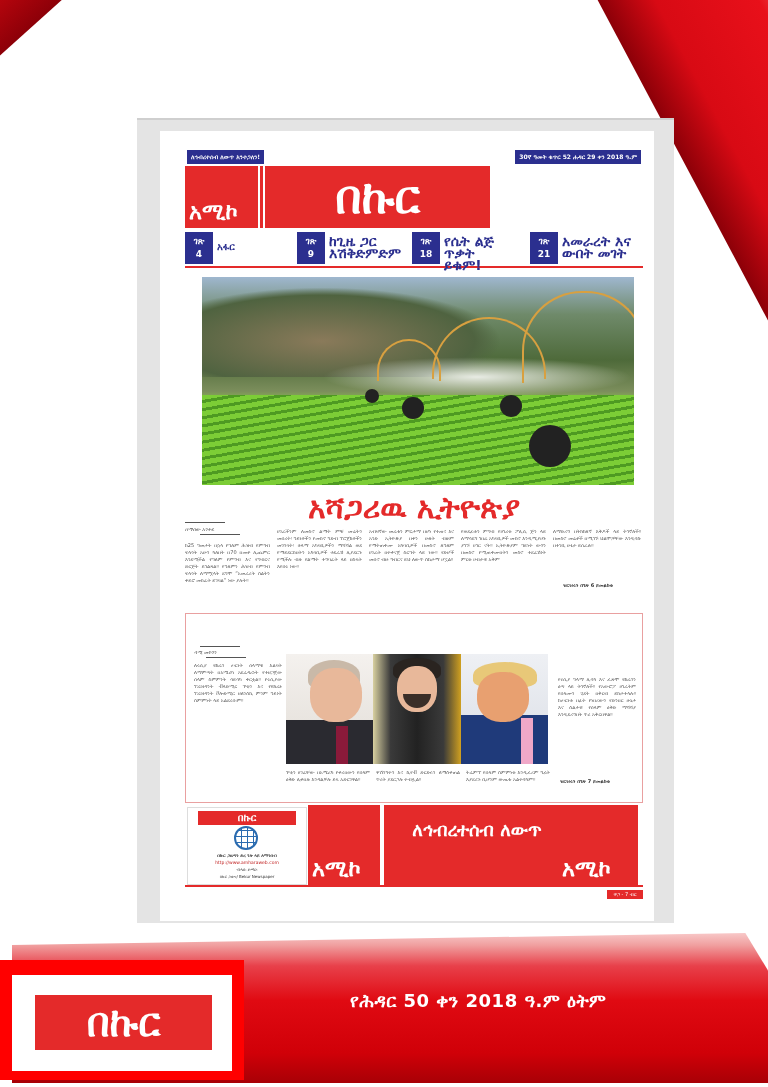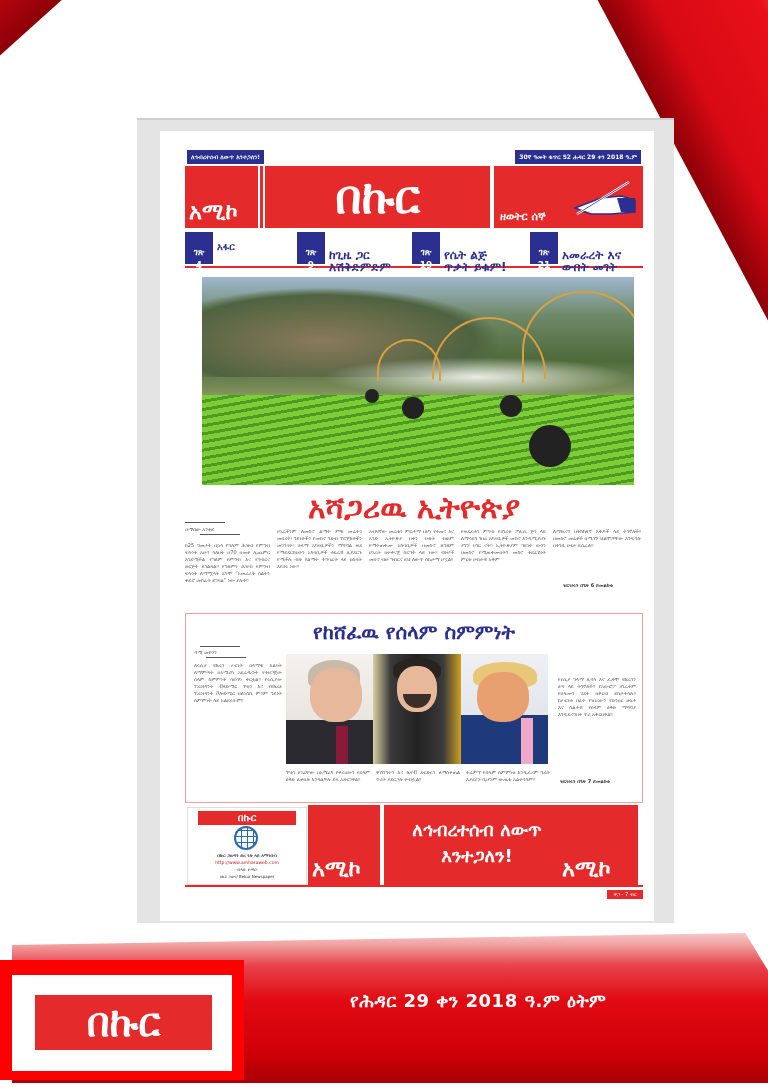--- a/index.html
+++ b/index.html
@@ -16,22 +16,22 @@
   .masthead{position:absolute;left:0;top:16px;width:458px;height:62px;}
   .mh-left{position:absolute;left:0;top:0;width:73px;height:62px;background:#e42a2a;color:#fff;}
   .mh-left span{position:absolute;bottom:4px;left:4px;font-size:22px;font-weight:bold;}
   .mh-sep{position:absolute;left:75px;top:0;width:3px;height:62px;background:#e42a2a;}
   .mh-center{position:absolute;left:80px;top:0;width:225px;height:62px;background:#e42a2a;color:#fff;text-align:center;font-size:46px;font-weight:bold;line-height:62px;}
   .mh-right{position:absolute;left:309px;top:0;width:149px;height:62px;background:#e42a2a;color:#fff;}
   .mh-right .lbl{position:absolute;left:6px;bottom:5px;font-size:11px;font-weight:bold;}
   .hand{position:absolute;right:6px;top:12px;width:66px;height:40px;}
   .teasers{position:absolute;left:0;top:82px;width:458px;height:34px;border-bottom:2px solid #e42a2a;}
   .teaser{position:absolute;top:0;height:32px;}
-  .tz-num{position:absolute;left:0;top:0;width:28px;height:32px;background:#2b2f8f;color:#fff;font-size:9px;font-weight:bold;text-align:center;line-height:13px;padding-top:14px;box-sizing:border-box;}
-  .tz-title{position:absolute;left:32px;top:17px;width:70px;font-size:12px;color:#2b2f8f;font-weight:bold;line-height:12px;}
+  .tz-num{position:absolute;left:0;top:0;width:28px;height:32px;background:#2b2f8f;color:#fff;font-size:9px;font-weight:bold;text-align:center;line-height:13px;padding-top:3px;box-sizing:border-box;}
+  .tz-title{position:absolute;left:32px;top:3px;width:70px;font-size:14px;color:#2b2f8f;font-weight:bold;line-height:12px;}
   .hero{position:absolute;left:17px;top:127px;width:432px;height:208px;overflow:hidden;
     background:linear-gradient(180deg,#9fb7cf 0%,#6f8a6a 18%,#4e6a3a 40%,#7c8e5c 55%,#8fd04a 62%,#5aa52a 100%);}
   .hero .mount{position:absolute;left:0;top:10px;width:300px;height:90px;background:radial-gradient(ellipse at 40% 60%,#8a7a5a 0%,#4f6340 60%,transparent 70%);}
   .hero .mist{position:absolute;left:120px;top:80px;width:310px;height:40px;background:radial-gradient(ellipse at center,rgba(255,255,255,.85) 0%,rgba(255,255,255,0) 70%);}
   .hero .rows{position:absolute;left:0;top:118px;width:432px;height:90px;background:repeating-linear-gradient(170deg,#7ccd36 0 5px,#4e9a22 5px 8px);}
   .truss{position:absolute;border:2px solid #d8a040;border-bottom:none;border-radius:60px 60px 0 0;}
   .wheel{position:absolute;background:#222;border-radius:50%;}
   .h1{position:absolute;left:0;top:340px;width:458px;text-align:center;color:#e42a2a;font-size:30px;font-weight:bold;}
   .byline{position:absolute;font-size:5px;color:#444;font-style:italic;}
   .rule{position:absolute;height:1px;background:#555;}
@@ -74,42 +74,33 @@
 <div class="np">
   <div class="topstrip" style="left:2px;top:0;">ለኅብረተሰብ ለውጥ እንተጋለን!</div>
   <div class="topstrip" style="right:2px;top:0;">30ኛ ዓመት ቁጥር 52 ሐዳር 29 ቀን 2018 ዓ.ም</div>
 
   <div class="masthead">
     <div class="mh-left">
         <span>አሚኮ</span>
       </div>
     <div class="mh-sep"></div>
     <div class="mh-center">በኩር</div>
-    <div class="mh-right">
-      <span class="lbl">ዘወትር ሰኞ</span>
-      <svg class="hand" viewBox="0 0 66 40">
-        <path d="M4 30 L30 20 L50 18 L64 22 L64 34 L40 36 L20 36 Z" fill="#ffffff" stroke="#2b2f8f" stroke-width="1.5"></path>
-        <path d="M46 20 L64 20 L64 34 L50 34 Z" fill="#2b2f8f"></path>
-        <line x1="6" y1="36" x2="58" y2="4" stroke="#ffffff" stroke-width="2.5"></line>
-        <line x1="6" y1="36" x2="58" y2="4" stroke="#2b2f8f" stroke-width="0.8"></line>
-      </svg>
-    </div>
   </div>
 
   <div class="teasers">
     <div class="teaser" style="left:0;width:110px;">
       <div class="tz-num"><span>ገጽ</span><br><span>4</span></div>
       <div class="tz-title" style="font-size:10px;top:9px;">አፋር</div>
     </div>
     <div class="teaser" style="left:112px;width:110px;">
       <div class="tz-num"><span>ገጽ</span><br><span>9</span></div>
       <div class="tz-title">ከጊዜ ጋር እሽቅድምድም</div>
     </div>
     <div class="teaser" style="left:227px;width:110px;">
-      <div class="tz-num"><span>ገጽ</span><br><span>19</span></div>
+      <div class="tz-num"><span>ገጽ</span><br><span>18</span></div>
       <div class="tz-title">የሴት ልጅ ጥቃት ይቁም!</div>
     </div>
     <div class="teaser" style="left:345px;width:113px;">
       <div class="tz-num"><span>ገጽ</span><br><span>21</span></div>
       <div class="tz-title">አመራረት እና ውበት መገት</div>
     </div>
   </div>
 
   <div class="hero">
     <div class="mount"></div>
@@ -130,21 +121,20 @@
   <div class="byline" style="left:0;top:376px;">በማሰው አንተዬ</div>
   <div class="rule" style="left:15px;top:384px;width:40px;"></div>
   <div class="col" style="left:0;top:392px;width:85px;">ከ25 ዓመታት በኋላ የዓለም ሕዝብ የምግብ ፍላጎት አሁን ካለበት በ70 በመቶ ሊጨምር እንደሚችል የዓለም የምግብ እና የግብርና ድርጅት ይገልጻል። የዓለምን ሕዝብ የምግብ ፍላጎት ለማሟላት ደግሞ “አመራረት ስልትን ቀይሮ መስራት ይገባል” ነው ያሉት።</div>
   <div class="col" style="left:92px;top:378px;width:85px;">ሀገራችንም ለመስኖ ልማት ምቹ መሬትን መሰረት፡ ዓይነቶችን የመስኖ ግድብ ፕሮጀክቶችን መገንባት፡ ቆላማ አካባቢዎችን ማሻሻል ወደ የማይደርስበትን አካባቢዎች ተደራሽ ሊያደርጉ የሚችሉ ብዙ የልማት ተግባራት ላይ በስፋት እየሰሩ ነው።</div>
   <div class="col" style="left:184px;top:378px;width:85px;">አብዛኛው መሬቱን ምርታማ በሆነ የተጠና እና አንድ ኢትዮጵያ በቀን ሁለት ብዙም የማትጠቀሙ አካባቢዎች በመስኖ ለዓለም ሀገራት በተቀናጀ ስርዓት ላይ ነው። የድሆች መሰኖ ብዙ ግብርና ይህ ለውጥ ስኬታማ ሆኗል።</div>
   <div class="col" style="left:276px;top:378px;width:85px;">የወደፊቱን ምግብ የሀገሪቱ ፖሊሲ ጅን ላይ ለማሳደግ ገበሬ አካባቢዎች መስኖ እንዲሚያሆኑ ያገኙ ሀገር ናት። ኢትዮጵያም ዓይነት ውሃን በመስኖ የሚጠቀሙበትን መስኖ ተደራሽነት ምርቱ ሀብታዊ አቅም</div>
   <div class="col" style="left:368px;top:378px;width:88px;">ለማድረግ በትክክለኛ እቅዶች ላይ ትገኛለች። በመስኖ መሬቶች በሚገኙ ህልሞቻቸው እንዲሳኩ በተገቢ ሁኔታ ይሰራሉ።</div>
   <div class="sig" style="left:378px;top:432px;">ዝርዝሩን በገጽ 6 ይመልከቱ</div>
 
   <div class="box2">
-    <div class="h2">የከሸፈዉ የሰላም ስምምነት</div>
     <div class="rule" style="left:14px;top:32px;width:40px;"></div>
     <div class="byline" style="left:8px;top:35px;">ሳሚ መኮንን</div>
     <div class="rule" style="left:20px;top:43px;width:40px;"></div>
     <div class="col" style="left:8px;top:48px;width:88px;">ለሩሲያ ዩክሬን ጦርነት ሰላማዊ እልባት ለማምጣት በአሜሪካ አደራዳሪነት የተዘጋጀው ሰላም ስምምነት ሳይሳካ ቀርቷል። የሩሲያው ፕሬዝዳንት ቭላድሚር ፑቲን እና የዩክሬኑ ፕሬዝዳንት ቮሎድሚር ዘለንስኪ ምንም ዓይነት ስምምነት ላይ አልደረሱም።</div>
 
     <div class="photos">
       <div class="ph ph1">
         <div class="hair" style="left:22px;top:6px;width:52px;height:30px;background:#c9b9a8;"></div>
         <div class="face" style="left:24px;top:14px;width:52px;height:54px;"></div>
         <div style="position:absolute;left:50px;top:72px;width:12px;height:38px;background:#8a1a3a;"></div>
@@ -175,26 +165,25 @@
       <div class="ad-txt" style="top:45px;font-weight:bold;">በኩር ጋዜጣን ድረ ገጽ ላይ ለማንበብ</div>
       <div class="ad-txt" style="top:52px;color:#c02020;">http://www.amharaweb.com</div>
       <div class="ad-txt" style="top:59px;">ብላሱ ይጫኑ</div>
       <div class="ad-txt" style="top:66px;font-size:4px;">በኩር ጋዜጣ/ Bekur Newspaper</div>
     </div>
     <div class="ad-red" style="left:123px;width:72px;">
       <span style="position:absolute;left:4px;bottom:4px;font-size:22px;">አሚኮ</span>
     </div>
     <div class="ad-red" style="left:199px;width:186px;text-align:center;font-size:18px;line-height:26px;padding-top:12px;box-sizing:border-box;">
       <div>ለኅብረተሰብ ለውጥ</div>
-      <div>እንተጋለን!</div>
     </div>
     <div class="ad-red" style="left:373px;width:80px;">
       <span style="position:absolute;left:4px;bottom:4px;font-size:22px;">አሚኮ</span>
     </div>
   </div>
   <div class="pgtag">ዋጋ - 7 ብር</div>
 </div>
 
 <div class="footer-band"></div>
 <div class="footer-logo-frame"></div>
 <div class="footer-logo-inner"></div>
 <div class="footer-logo">በኩር</div>
-<div class="footer-date">የሕዳር 29 ቀን 2018 ዓ.ም ዕትም</div>
+<div class="footer-date">የሕዳር 50 ቀን 2018 ዓ.ም ዕትም</div>
 
 </body></html>

